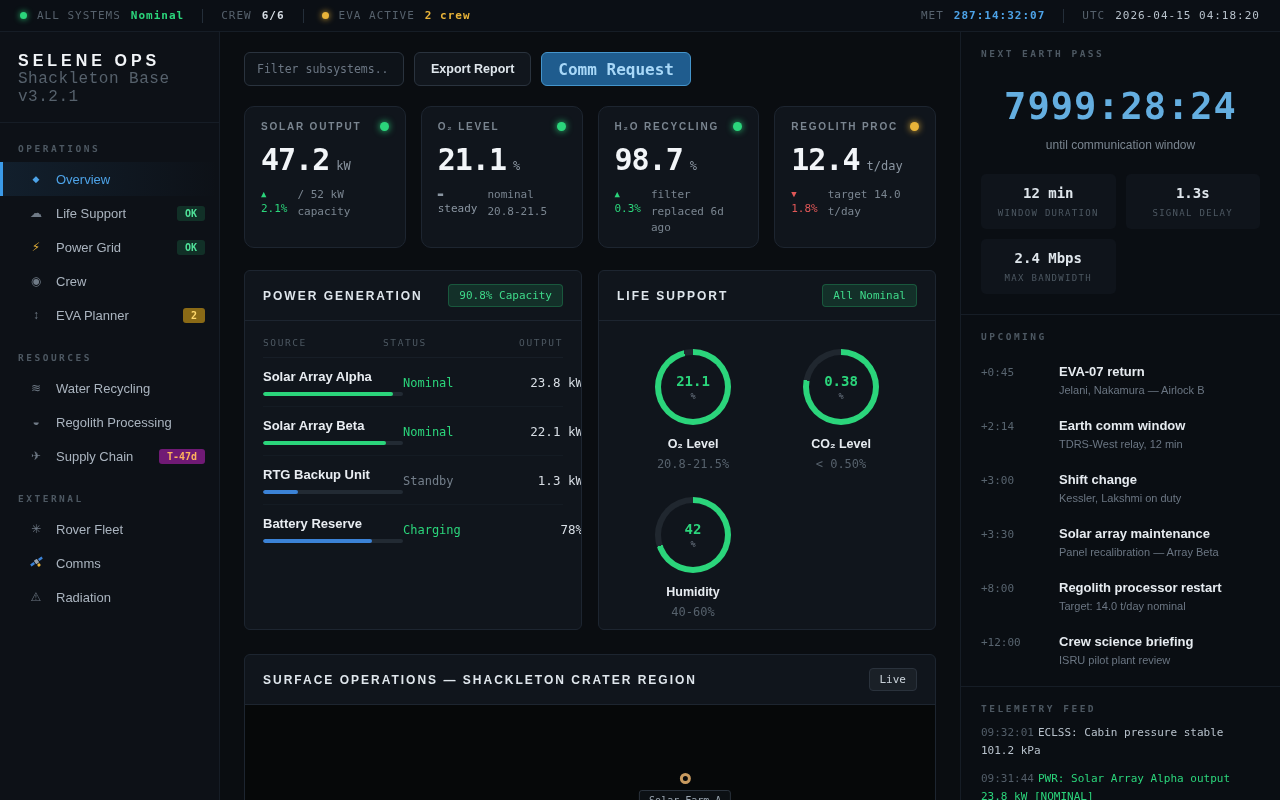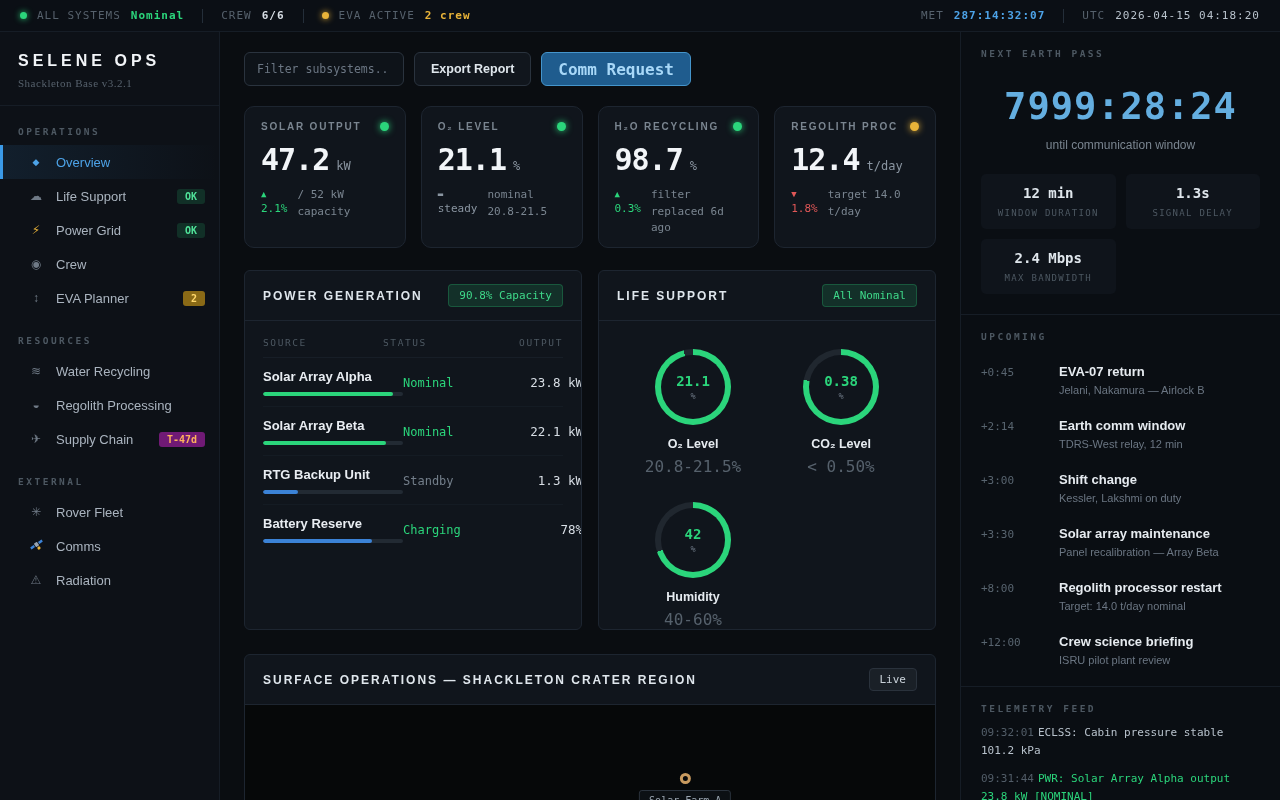--- a/index.html
+++ b/index.html
@@ -28,21 +28,21 @@
   .tb-white{color:#d8dee5;font-weight:bold}
   .tb-blue{color:var(--blue);font-weight:bold}
   .tb-gray{color:#b8c2cc}
 
   .shell{display:flex;height:768px}
 
   
   .sidebar{width:220px;background:var(--bg2);border-right:1px solid #161d26;flex-shrink:0}
   .side-head{padding:20px 18px 16px;border-bottom:1px solid #161d26}
   .side-title{font-size:16px;font-weight:bold;letter-spacing:4px;color:#f2f5f8}
-  .side-sub{font-family:Liberation Serif, serif;font-size:11px;color:var(--faint);margin-top:7px;letter-spacing:.5px}
+  .side-sub{font-family:Liberation Mono, monospace;font-size:16px;color:var(--faint);letter-spacing:.5px}
   .nav-section-label{font-size:9.5px;letter-spacing:2.5px;color:#4d5862;font-weight:bold;
     padding:20px 18px 8px;font-family:"DejaVu Sans Mono",monospace}
   .nav-item{display:flex;align-items:center;gap:12px;height:34px;padding:0 14px 0 25px;
     font-size:13px;color:#aab4bf;cursor:pointer;border-left:3px solid transparent;position:relative}
   .nav-item.active{border-left-color:#3b9ae8;color:var(--blue);
     background:linear-gradient(90deg,rgba(61,154,232,.10),rgba(61,154,232,0))}
   .nav-item.active .nav-ico{color:var(--blue)}
   .nav-ico{width:16px;text-align:center;font-size:12px;color:#6f7a86;flex-shrink:0}
   .nav-ico.ico-bolt{color:var(--yellow)}
   .nav-ico.ico-diamond{font-size:9px}
@@ -107,21 +107,21 @@
   .p-out{font-family:"DejaVu Sans Mono",monospace;font-size:12.5px;color:#d8dee5;text-align:right}
 
   .gauges{display:grid;grid-template-columns:1fr 1fr;row-gap:26px;padding:28px 20px 0}
   .gauge{display:flex;flex-direction:column;align-items:center}
   .ring{width:76px;height:76px;border-radius:50%;position:relative}
   .ring-in{position:absolute;inset:6px;border-radius:50%;background:var(--panel);
     display:flex;flex-direction:column;align-items:center;justify-content:center;gap:2px}
   .g-val{font-family:"DejaVu Sans Mono",monospace;font-size:14px;font-weight:bold;color:var(--green)}
   .g-unit{font-family:"DejaVu Sans Mono",monospace;font-size:8.5px;color:#6b7683}
   .g-label{font-size:12.5px;font-weight:bold;color:#e6ebf0;margin-top:12px}
-  .g-range{font-family:"DejaVu Sans Mono",monospace;font-size:16px;color:#56616c;margin-top:6px}
+  .g-range{font-family:"DejaVu Sans Mono",monospace;font-size:12px;color:#56616c;margin-top:6px}
 
   .surface-panel{background:var(--panel);border:1px solid var(--border);border-radius:6px;height:260px;overflow:hidden}
   .map-body{position:relative;height:220px;background:#060809}
   .live-badge{font-family:"DejaVu Sans Mono",monospace;font-size:11px;color:#c9d1d9;
     background:#1a2027;border:1px solid #2a323c;border-radius:4px;padding:4px 10px}
   .map-pin{position:absolute;left:63.8%;top:68px;transform:translateX(-50%);
     display:flex;flex-direction:column;align-items:center;gap:6px}
   .pin-ring{width:11px;height:11px;border-radius:50%;border:3px solid #c89a5f;background:transparent}
   .pin-label{font-family:"DejaVu Sans Mono",monospace;font-size:10px;color:#9aa5b0;
     border:1px solid #2a323c;background:#0c1014;border-radius:3px;padding:4px 9px;white-space:nowrap}

